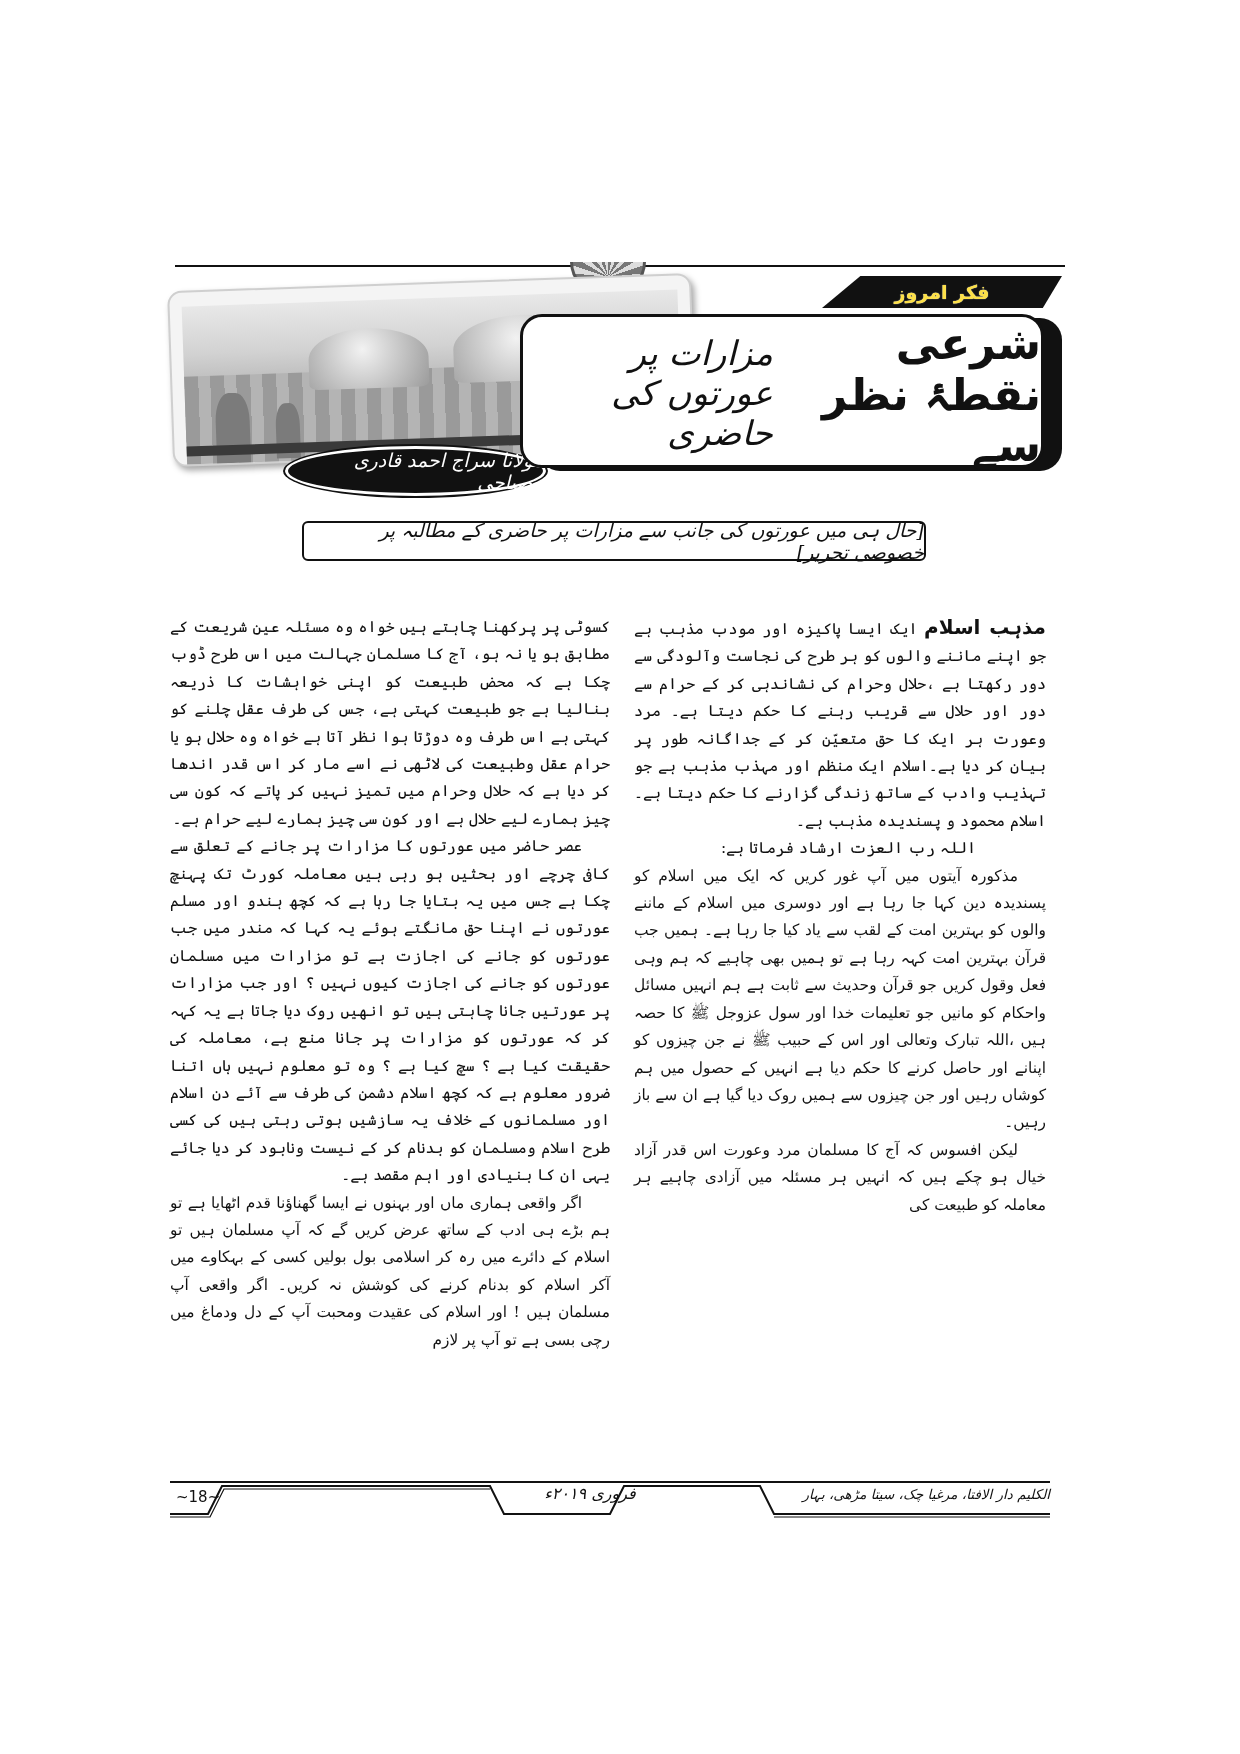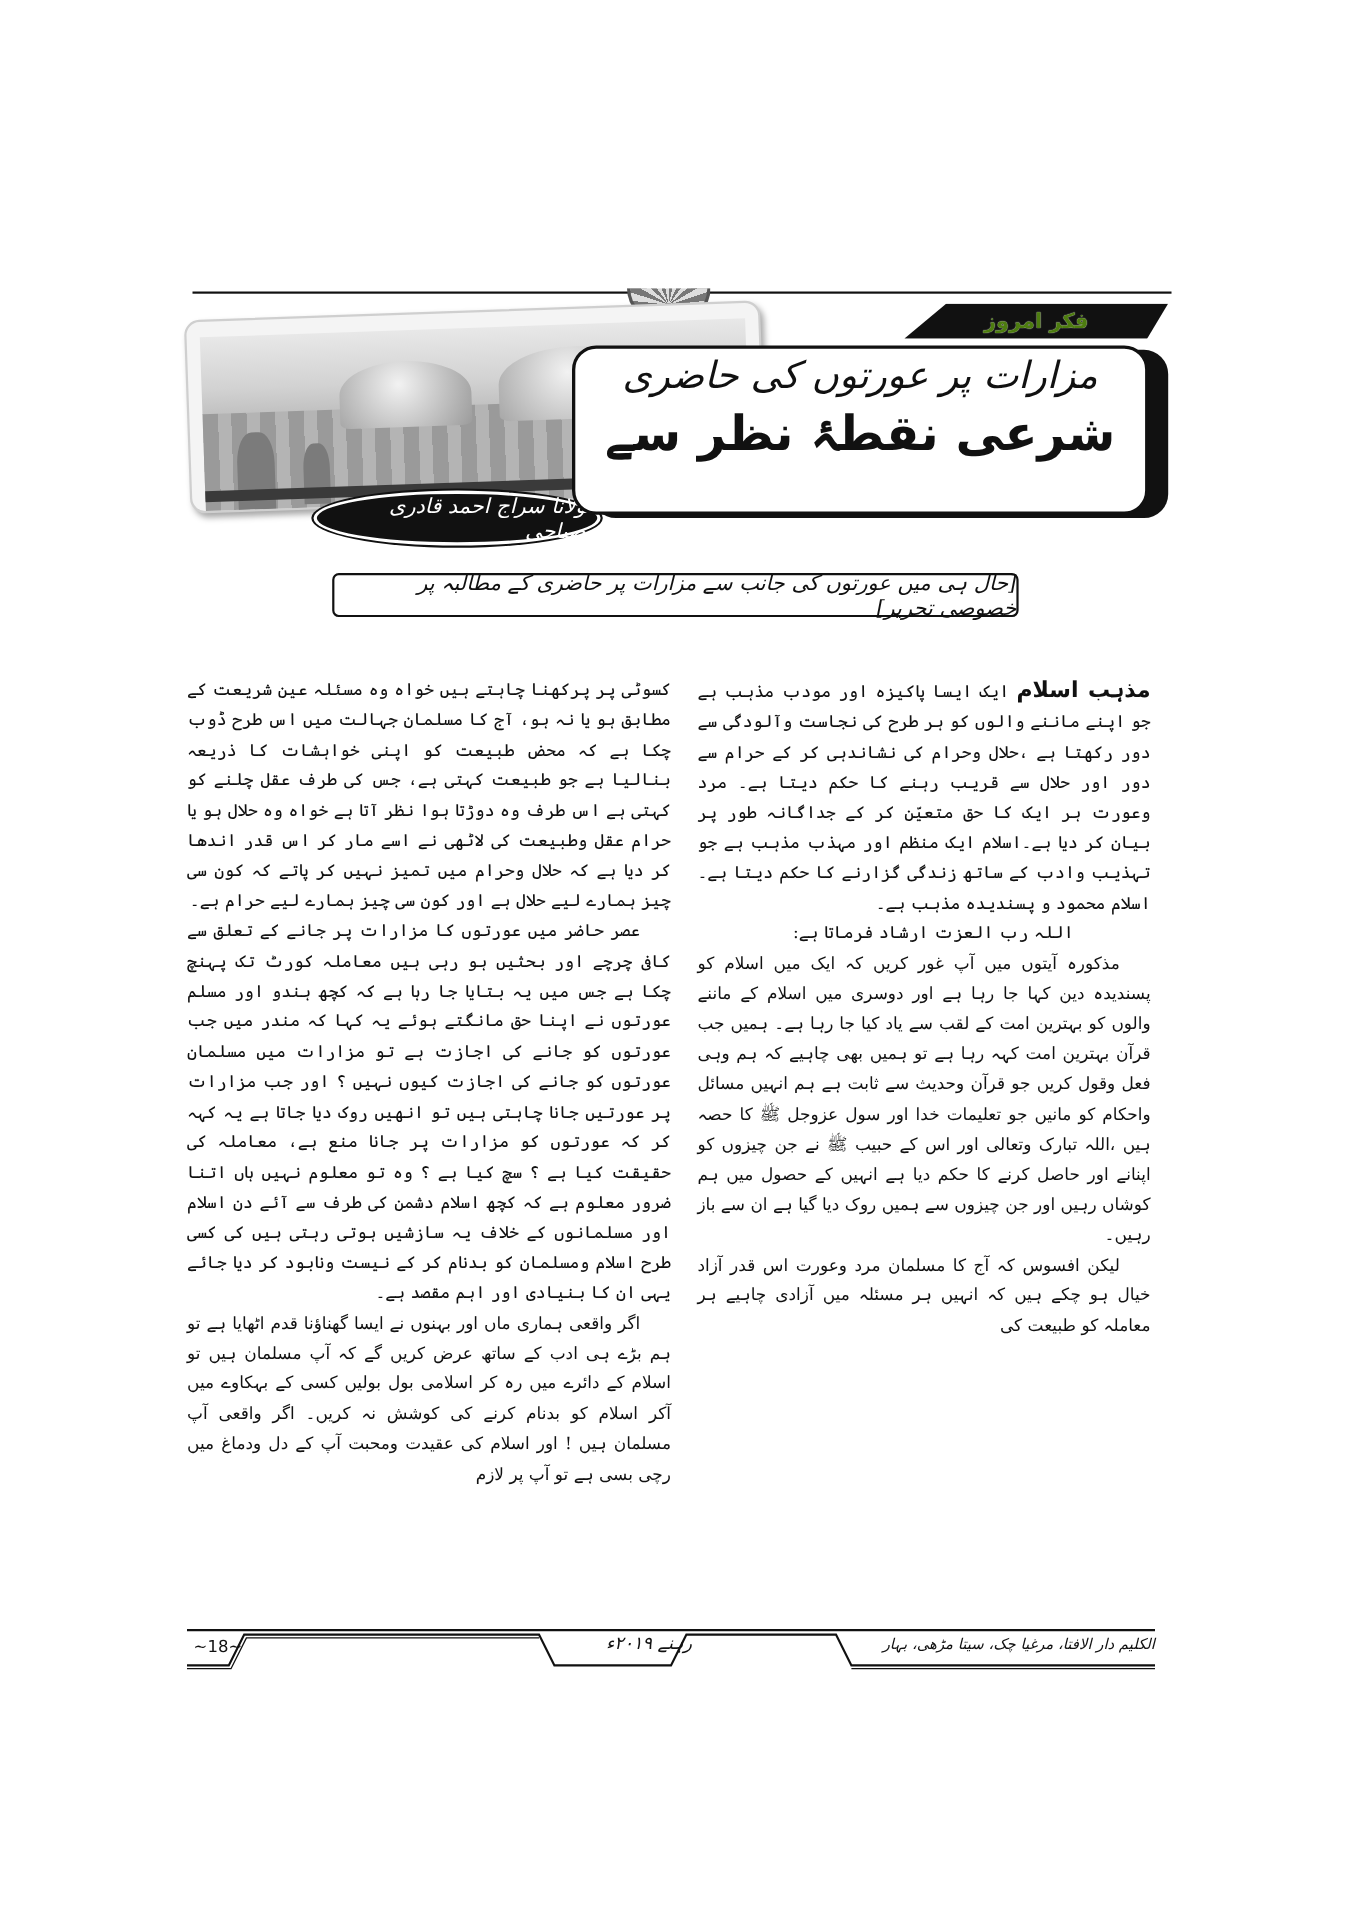--- a/index.html
+++ b/index.html
@@ -24,26 +24,26 @@
 
   
   .author-oval { position:absolute; left:285px; top:446px; width:255px; height:44px; background:#111;
     border-radius:50%; border:3px solid #fff; box-shadow:0 0 0 2px #111;
     display:flex; align-items:center; justify-content:center; }
   .author-oval span { color:#fff; font-family:"DejaVu Serif", serif; font-style:italic; font-size:19px; direction:rtl; }
 
   
   .cat-tab { position:absolute; left:822px; top:276px; width:240px; height:32px; background:#111;
     clip-path:polygon(16% 0,100% 0,92% 100%,0 100%); display:flex; align-items:center; justify-content:center; }
-  .cat-tab span { color:#4d7c0f; font-size:19px; font-weight:bold; direction:rtl; text-shadow:0 0 1px #fff; letter-spacing:1px; }
+  .cat-tab span { color:#fde047; font-size:19px; font-weight:bold; direction:rtl; text-shadow:0 0 1px #fff; letter-spacing:1px; }
 
   
   .title-shadow { position:absolute; left:538px; top:318px; width:524px; height:153px; background:#111; border-radius:22px; }
   .title-box { position:absolute; left:520px; top:314px; width:518px; height:148px; background:#fff;
-    border:3px solid #111; border-radius:22px; display:flex; flex-direction:column; align-items:center; justify-content:flex-start; }
+    border:3px solid #111; border-radius:22px; display:flex; flex-direction:row; align-items:center; justify-content:flex-end; }
   .title-1 { font-family:"DejaVu Serif", serif; font-style:italic; font-size:34px; direction:rtl; margin-top:4px; }
   .title-2 { font-size:44px; font-weight:bold; direction:rtl; margin-top:6px; letter-spacing:-1px; }
 
   
   .subtitle-box { position:absolute; left:302px; top:521px; width:620px; height:36px; border:2px solid #111;
     border-radius:6px; display:flex; align-items:center; justify-content:center; }
   .subtitle-box span { font-family:"DejaVu Serif", serif; font-style:italic; font-size:19px; direction:rtl; }
 
   
   .col { position:absolute; top:614px; direction:rtl; text-align:justify; text-align-last:right;
@@ -116,16 +116,16 @@
   <div class="footer">
     <svg width="880" height="40" viewBox="0 0 880 40">
       <polyline points="0,34 38,34 52,6 320,6 334,34 440,34 454,6 530,6" fill="none" stroke="#111" stroke-width="2"></polyline>
       <polyline points="0,37 40,37 54,9 320,9" fill="none" stroke="#111" stroke-width="1.2"></polyline>
       <polyline points="530,6 590,6 604,34 880,34" fill="none" stroke="#111" stroke-width="2"></polyline>
       <polyline points="604,37 880,37" fill="none" stroke="#111" stroke-width="1.2"></polyline>
       <line x1="0" y1="2" x2="880" y2="2" stroke="#111" stroke-width="2"></line>
     </svg>
   </div>
   <div class="foot-page">~18~</div>
-  <div class="foot-date">رہنے ۲۰۱۹ء</div>
+  <div class="foot-date">فروری ۲۰۱۹ء</div>
   <div class="foot-pub">الکلیم دار الافتا، مرغیا چک، سیتا مڑھی، بہار</div>
 
 </div>
 
 </body></html>

